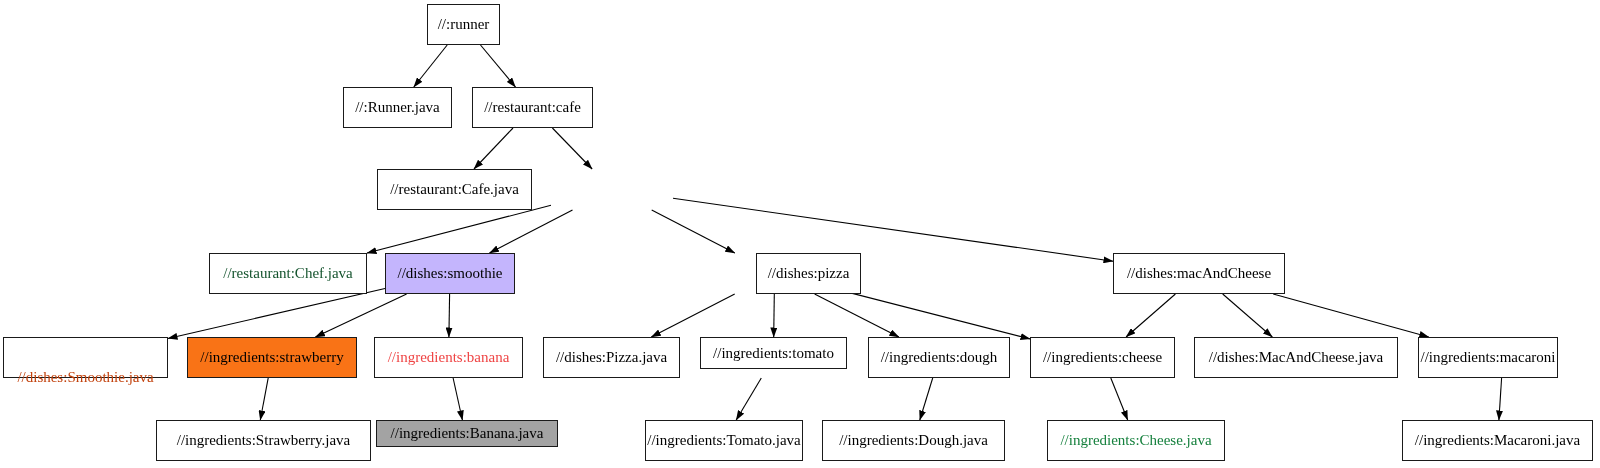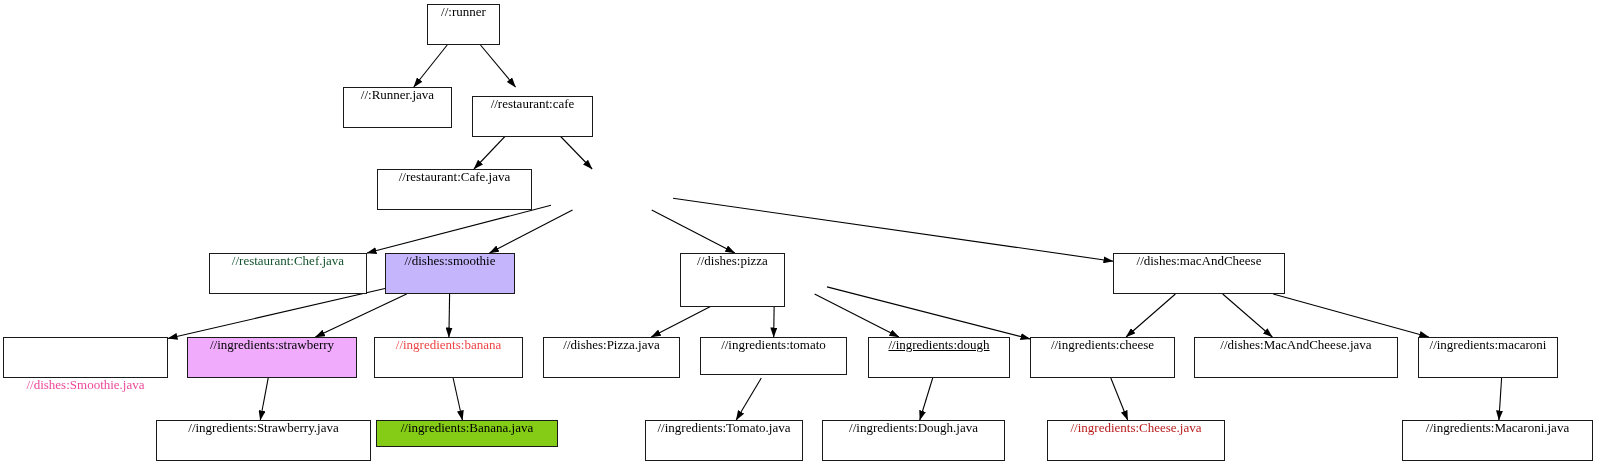--- a/index.html
+++ b/index.html
@@ -22,22 +22,23 @@
     width: 1600px;
     height: 468px;
     pointer-events: none;
   }
   .node {
     position: absolute;
     box-sizing: border-box;
     border: 1px solid #1a1a1a;
     background: #ffffff;
     display: flex;
+    align-items: center;
     justify-content: center;
-    font-size: 13px;
+    font-size: 15px;
     color: #000000;
     white-space: nowrap;
     line-height: 1;
   }
   .node span {
     padding: 0 4px;
   }
 </style>
 </head>
 <body>
@@ -74,76 +75,76 @@
       <line x1="1273.2" y1="294.0" x2="1428.8" y2="337.0" stroke="#000000" stroke-width="1.1" marker-end="url(#arrowhead)"></line>
       <line x1="1501.6" y1="378.0" x2="1498.9" y2="420.0" stroke="#000000" stroke-width="1.1" marker-end="url(#arrowhead)"></line>
     </svg>
 
 <div class="node" style="left: 427px; top: 4px; width: 73px; height: 41px; border-color: rgb(26, 26, 26); background: rgb(255, 255, 255);">
       <span style="color: rgb(0, 0, 0);">//:runner</span>
     </div>
     <div class="node" style="left: 343px; top: 87px; width: 109px; height: 41px; border-color: rgb(26, 26, 26); background: rgb(255, 255, 255);">
       <span style="color: rgb(0, 0, 0);">//:Runner.java</span>
     </div>
-    <div class="node" style="left: 472px; top: 96px; width: 121px; height: 41px; border-color: rgb(26, 26, 26); background: rgb(255, 255, 255);">
+    <div class="node" style="left: 472px; top: 87px; width: 121px; height: 41px; border-color: rgb(26, 26, 26); background: rgb(255, 255, 255);">
       <span style="color: rgb(0, 0, 0);">//restaurant:cafe</span>
     </div>
     <div class="node" style="left: 377px; top: 169px; width: 155px; height: 41px; border-color: rgb(26, 26, 26); background: rgb(255, 255, 255);">
       <span style="color: rgb(0, 0, 0);">//restaurant:Cafe.java</span>
     </div>
     <div class="node" style="left: 209px; top: 253px; width: 158px; height: 41px; border-color: rgb(26, 26, 26); background: rgb(255, 255, 255);">
       <span style="color: #14532d;">//restaurant:Chef.java</span>
     </div>
     <div class="node" style="left: 385px; top: 253px; width: 130px; height: 41px; border-color: rgb(26, 26, 26); background: #c4b5fd;">
       <span style="color: rgb(0, 0, 0);">//dishes:smoothie</span>
     </div>
-    <div class="node" style="left: 680px; top: 253px; width: 105px; height: 54px; border-color: rgb(26, 26, 26); background: rgb(255, 255, 255);">
+    <div class="node" style="left: 756px; top: 253px; width: 105px; height: 41px; border-color: rgb(26, 26, 26); background: rgb(255, 255, 255);">
       <span style="color: rgb(0, 0, 0);">//dishes:pizza</span>
     </div>
     <div class="node" style="left: 1113px; top: 253px; width: 172px; height: 41px; border-color: rgb(26, 26, 26); background: rgb(255, 255, 255);">
       <span style="color: rgb(0, 0, 0);">//dishes:macAndCheese</span>
     </div>
     <div class="node" style="left: 3px; top: 337px; width: 165px; height: 41px; border-color: rgb(26, 26, 26); background: rgb(255, 255, 255);">
-      <span style="color: #ec4899; margin-top: 40px;">//dishes:Smoothie.java</span>
+      <span style="color: #c2410c; margin-top: 40px;">//dishes:Smoothie.java</span>
     </div>
-    <div class="node" style="left: 187px; top: 337px; width: 170px; height: 41px; border-color: rgb(26, 26, 26); background: #f0abfc;">
+    <div class="node" style="left: 187px; top: 337px; width: 170px; height: 41px; border-color: rgb(26, 26, 26); background: #f97316;">
       <span style="color: rgb(0, 0, 0);">//ingredients:strawberry</span>
     </div>
     <div class="node" style="left: 374px; top: 337px; width: 149px; height: 41px; border-color: rgb(26, 26, 26); background: rgb(255, 255, 255);">
       <span style="color: #ef4444;">//ingredients:banana</span>
     </div>
     <div class="node" style="left: 543px; top: 337px; width: 137px; height: 41px; border-color: rgb(26, 26, 26); background: rgb(255, 255, 255);">
       <span style="color: rgb(0, 0, 0);">//dishes:Pizza.java</span>
     </div>
-    <div class="node" style="left: 700px; top: 337px; width: 147px; height: 38px; border-color: rgb(26, 26, 26); background: rgb(255, 255, 255);">
+    <div class="node" style="left: 700px; top: 337px; width: 147px; height: 32px; border-color: rgb(26, 26, 26); background: rgb(255, 255, 255);">
       <span style="color: rgb(0, 0, 0);">//ingredients:tomato</span>
     </div>
     <div class="node" style="left: 868px; top: 337px; width: 142px; height: 41px; border-color: rgb(26, 26, 26); background: rgb(255, 255, 255);">
-      <span style="color: rgb(0, 0, 0); text-decoration: underline;">//ingredients:dough</span>
+      <span style="color: rgb(0, 0, 0);">//ingredients:dough</span>
     </div>
     <div class="node" style="left: 1030px; top: 337px; width: 145px; height: 41px; border-color: rgb(26, 26, 26); background: rgb(255, 255, 255);">
       <span style="color: rgb(0, 0, 0);">//ingredients:cheese</span>
     </div>
     <div class="node" style="left: 1194px; top: 337px; width: 204px; height: 41px; border-color: rgb(26, 26, 26); background: rgb(255, 255, 255);">
       <span style="color: rgb(0, 0, 0);">//dishes:MacAndCheese.java</span>
     </div>
     <div class="node" style="left: 1418px; top: 337px; width: 140px; height: 41px; border-color: rgb(26, 26, 26); background: rgb(255, 255, 255);">
       <span style="color: rgb(0, 0, 0);">//ingredients:macaroni</span>
     </div>
     <div class="node" style="left: 156px; top: 420px; width: 215px; height: 41px; border-color: rgb(26, 26, 26); background: rgb(255, 255, 255);">
       <span style="color: rgb(0, 0, 0);">//ingredients:Strawberry.java</span>
     </div>
-    <div class="node" style="left: 376px; top: 420px; width: 182px; height: 27px; border-color: rgb(26, 26, 26); background: #84cc16;">
+    <div class="node" style="left: 376px; top: 420px; width: 182px; height: 27px; border-color: rgb(26, 26, 26); background: #a3a3a3;">
       <span style="color: rgb(0, 0, 0);">//ingredients:Banana.java</span>
     </div>
     <div class="node" style="left: 645px; top: 420px; width: 158px; height: 41px; border-color: rgb(26, 26, 26); background: rgb(255, 255, 255);">
       <span style="color: rgb(0, 0, 0);">//ingredients:Tomato.java</span>
     </div>
     <div class="node" style="left: 822px; top: 420px; width: 183px; height: 41px; border-color: rgb(26, 26, 26); background: rgb(255, 255, 255);">
       <span style="color: rgb(0, 0, 0);">//ingredients:Dough.java</span>
     </div>
     <div class="node" style="left: 1047px; top: 420px; width: 178px; height: 41px; border-color: rgb(26, 26, 26); background: rgb(255, 255, 255);">
-      <span style="color: #b91c1c;">//ingredients:Cheese.java</span>
+      <span style="color: #15803d;">//ingredients:Cheese.java</span>
     </div>
     <div class="node" style="left: 1402px; top: 420px; width: 191px; height: 41px; border-color: rgb(26, 26, 26); background: rgb(255, 255, 255);">
       <span style="color: rgb(0, 0, 0);">//ingredients:Macaroni.java</span>
     </div>
   </div>
 
 </body></html>

